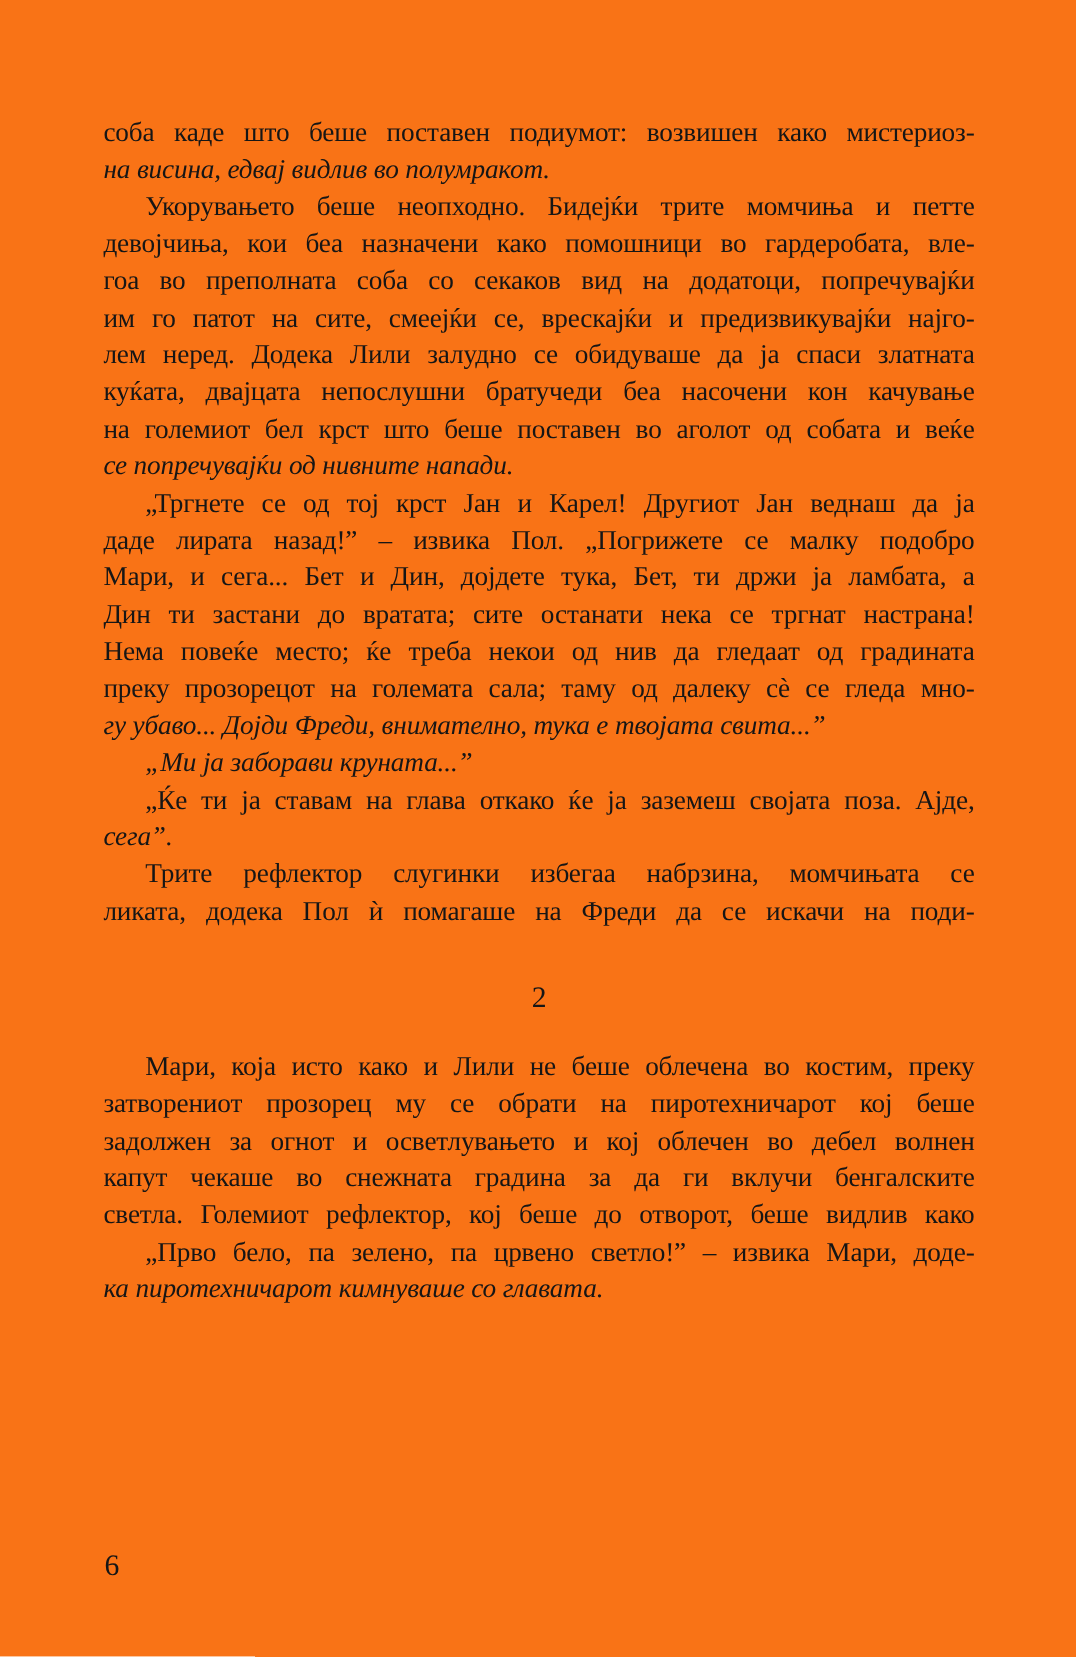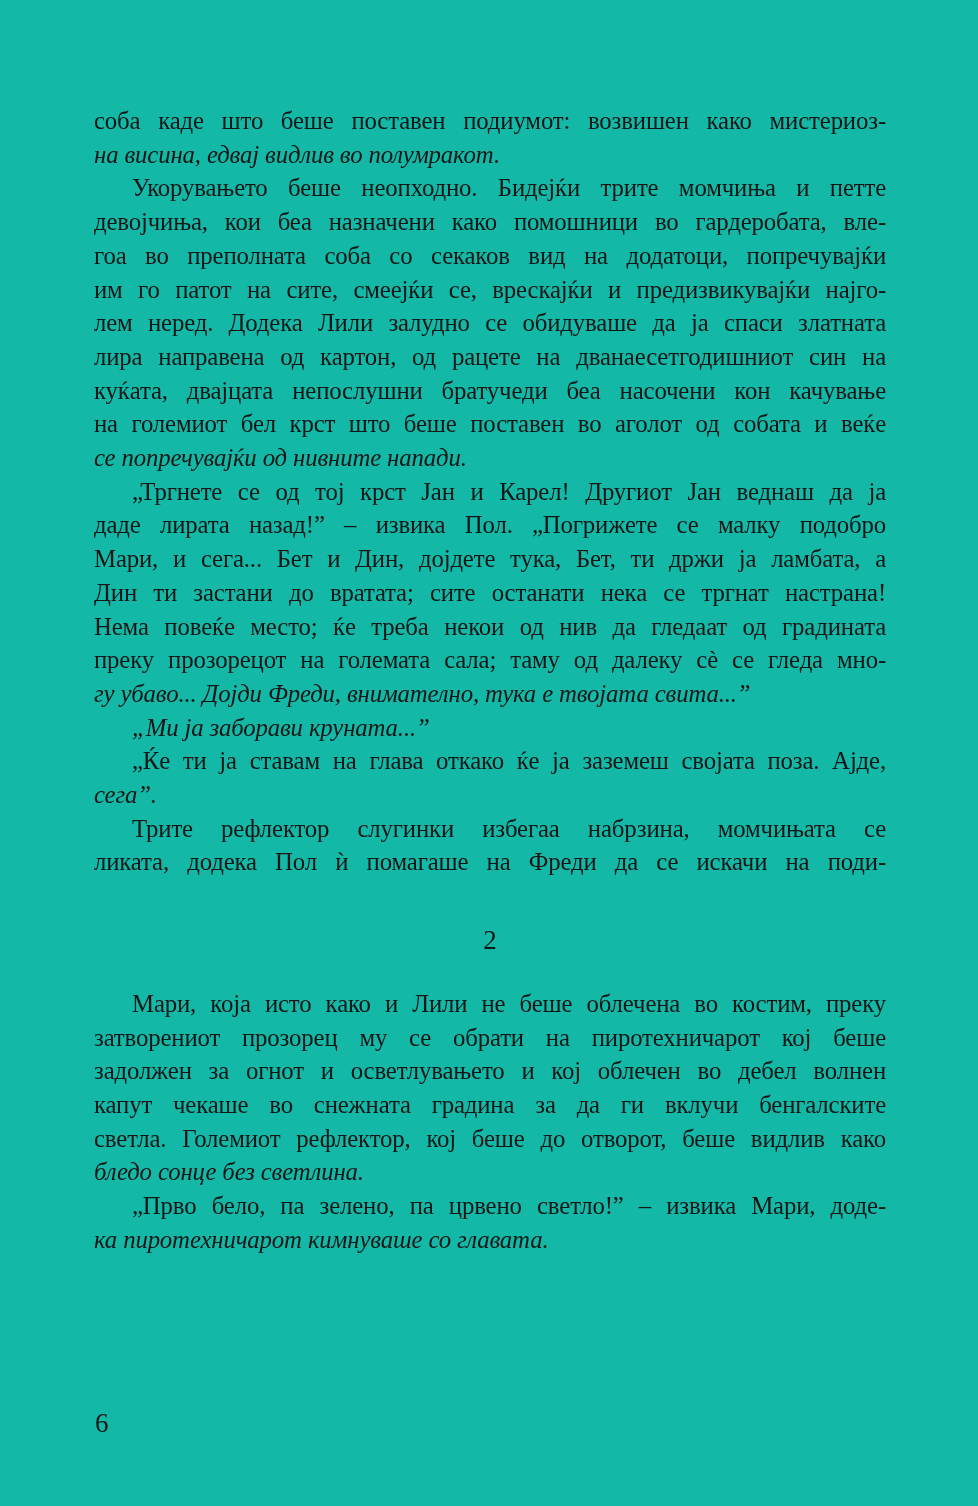--- a/index.html
+++ b/index.html
@@ -4,21 +4,21 @@
 <style>
   html, body {
     margin: 0;
     padding: 0;
     background: #ffffff;
   }
   .page {
     position: relative;
     width: 978px;
     height: 1506px;
-    background: #14b8a6;
+    background: #f97316;
     font-family: "Liberation Serif", "DejaVu Serif", serif;
     color: #161616;
     overflow: hidden;
   }
   .text-block {
     position: absolute;
     left: 94px;
     top: 104px;
     width: 792px;
     font-size: 24.8px;
@@ -59,21 +59,20 @@
       <div class="para">
         <div class="line">соба каде што беше поставен подиумот: возвишен како мистериоз-</div>
         <div class="line last">на висина, едвај видлив во полумракот.</div>
       </div>
       <div class="para">
         <div class="line indent">Укорувањето беше неопходно. Бидејќи трите момчиња и петте</div>
         <div class="line">девојчиња, кои беа назначени како помошници во гардеробата, вле-</div>
         <div class="line">гоа во преполната соба со секаков вид на додатоци, попречувајќи</div>
         <div class="line">им го патот на сите, смеејќи се, врескајќи и предизвикувајќи најго-</div>
         <div class="line">лем неред. Додека Лили залудно се обидуваше да ја спаси златната</div>
-        <div class="line">лира направена од картон, од рацете на дванаесетгодишниот син на</div>
         <div class="line">куќата, двајцата непослушни братучеди беа насочени кон качување</div>
         <div class="line">на големиот бел крст што беше поставен во аголот од собата и веќе</div>
         <div class="line last">се попречувајќи од нивните напади.</div>
       </div>
       <div class="para">
         <div class="line indent">„Тргнете се од тој крст Јан и Карел! Другиот Јан веднаш да ја</div>
         <div class="line">даде лирата назад!” – извика Пол. „Погрижете се малку подобро</div>
         <div class="line">Мари, и сега... Бет и Дин, дојдете тука, Бет, ти држи ја ламбата, а</div>
         <div class="line">Дин ти застани до вратата; сите останати нека се тргнат настрана!</div>
         <div class="line">Нема повеќе место; ќе треба некои од нив да гледаат од градината</div>
@@ -91,21 +90,20 @@
         <div class="line indent">Трите рефлектор слугинки избегаа набрзина, момчињата се</div>
         <div class="line">ликата, додека Пол ѝ  помагаше на Фреди да се искачи на поди-</div>
       </div>
       <div class="heading">2</div>
       <div class="para">
         <div class="line indent">Мари, која исто како и Лили не беше облечена во костим, преку</div>
         <div class="line">затворениот прозорец му се обрати на пиротехничарот кој беше</div>
         <div class="line">задолжен за огнот и осветлувањето и кој облечен во дебел волнен</div>
         <div class="line">капут чекаше во снежната градина за да ги вклучи бенгалските</div>
         <div class="line">светла. Големиот рефлектор, кој беше до отворот, беше видлив како</div>
-        <div class="line last">бледо сонце без светлина.</div>
       </div>
       <div class="para">
         <div class="line indent">„Прво бело, па зелено, па црвено светло!” – извика Мари, доде-</div>
         <div class="line last">ка пиротехничарот кимнуваше со главата.</div>
       </div>
     </div>
   <div class="page-number">6</div>
 </div>
 
 </body></html>

